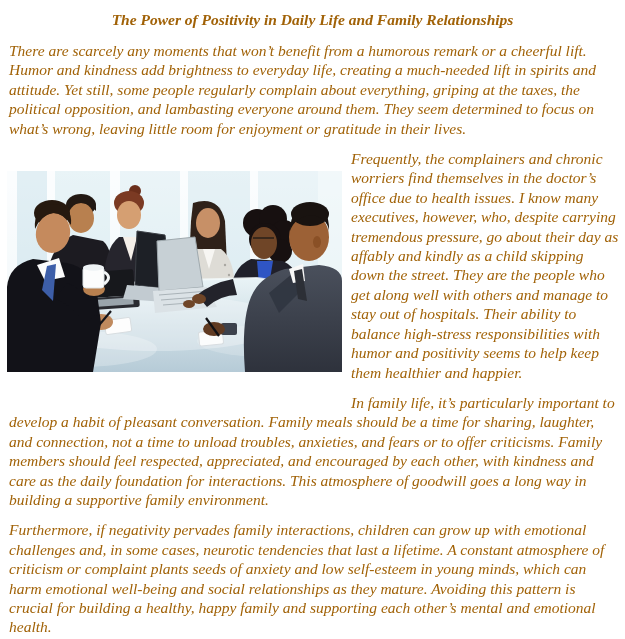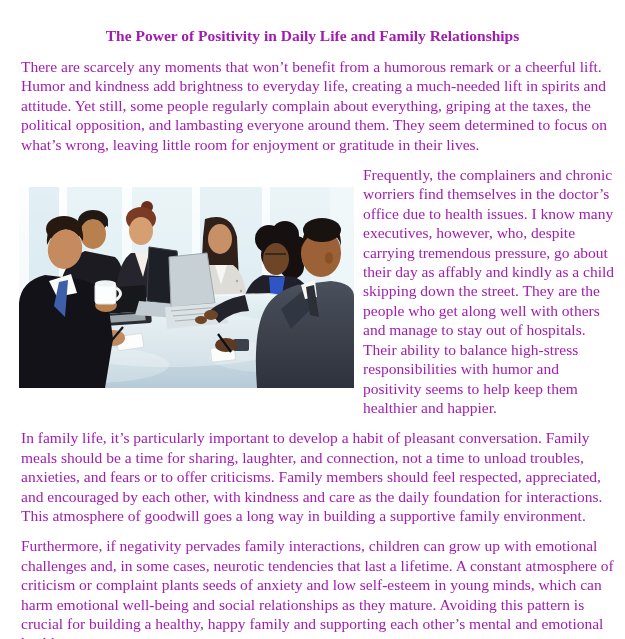--- a/index.html
+++ b/index.html
@@ -1,36 +1,37 @@
 <!DOCTYPE html>
 <html><head>
 <meta charset="utf-8">
 <style>
   html, body { margin: 0; padding: 0; background: #ffffff; }
   .page {
     position: relative;
     width: 625px;
     height: 639px;
     box-sizing: border-box;
-    padding: 16px 5px;
+    padding: 0 5px;
     overflow: hidden;
     background: #ffffff;
-    color: #a21caf;
+    color: #a16207;
     font-family: "Liberation Serif", "DejaVu Serif", serif;
     font-size: 15.5px;
     line-height: 19.4px;
+    font-style: italic;
   }
   .title {
     margin: 10px 0 0 0;
     font-size: 15.5px;
     line-height: 20px;
     font-weight: bold;
     text-align: center;
   }
-  .para { margin: 11px 0 0 16px; }
+  .para { margin: 11px 0 0 4px; }
   .photo {
     float: left;
     width: 335px;
     height: 201px;
     margin: 22px 9px 24px -2px;
     display: block;
   }
   .photo svg { display: block; width: 335px; height: 201px; }
 </style>
 </head>

